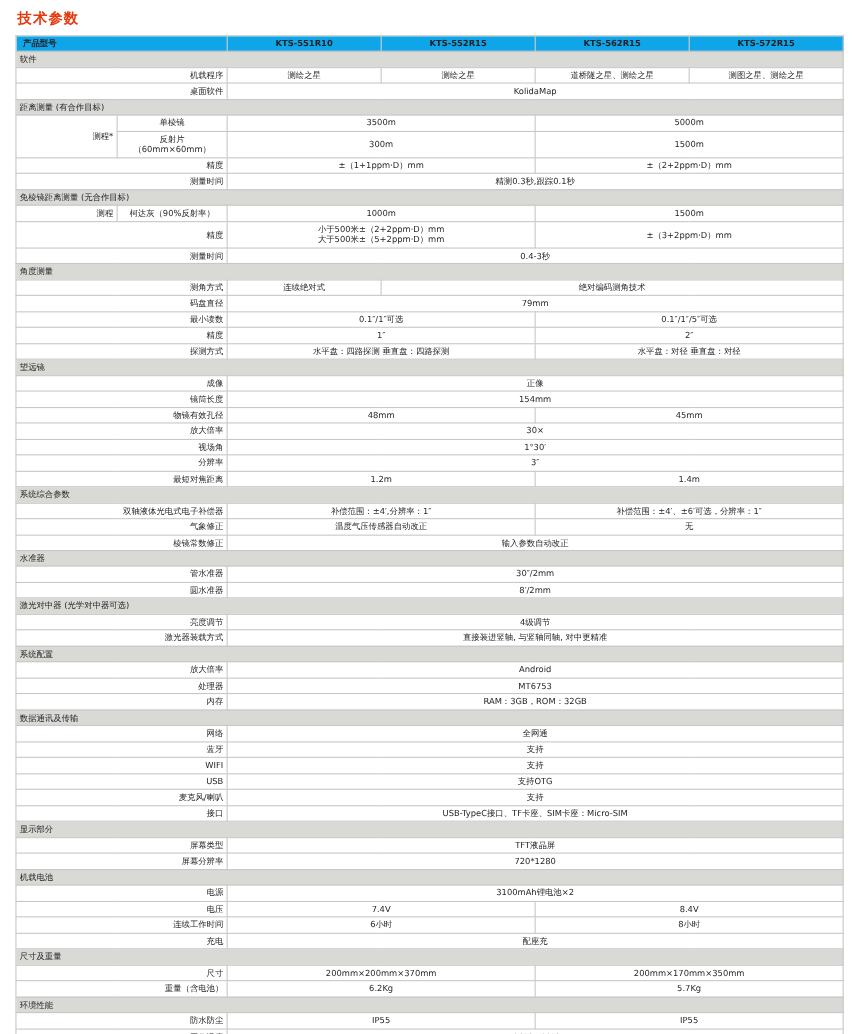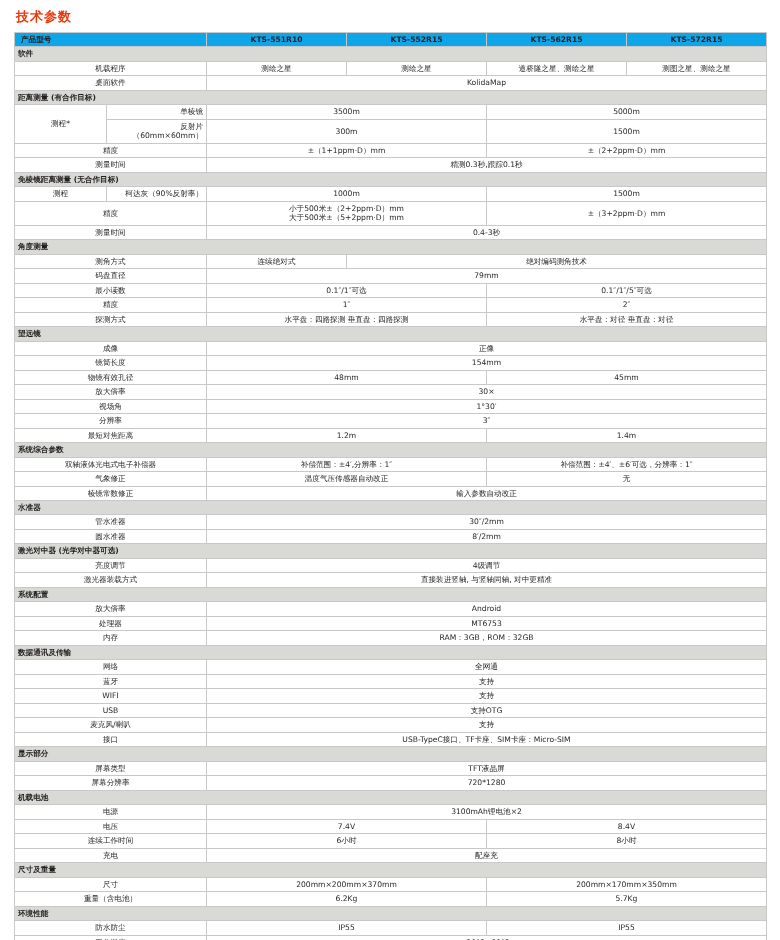--- a/index.html
+++ b/index.html
@@ -56,32 +56,32 @@
     text-align: center;
     height: 15px;
     font-size: 7.8px;
   }
   .hdr td.lab {
     text-align: left;
     padding-left: 6px;
   }
   .section td {
     background: #d9d9d6;
-    font-weight: bold;
+    font-weight: normal;
     text-align: left;
     padding-left: 6px;
     height: 14px;
     font-size: 7.8px;
   }
   .lab {
+    text-align: right;
+    padding-left: 8px;
+  }
+  .lab-indent {
     text-align: center;
-    padding-left: 8px;
-  }
-  .lab-indent {
-    text-align: right;
     padding-left: 14px;
   }
   .ctr {
     text-align: center;
   }
   .two-line {
     line-height: 1.3;
     margin-top: 35px;
   }
 </style>

